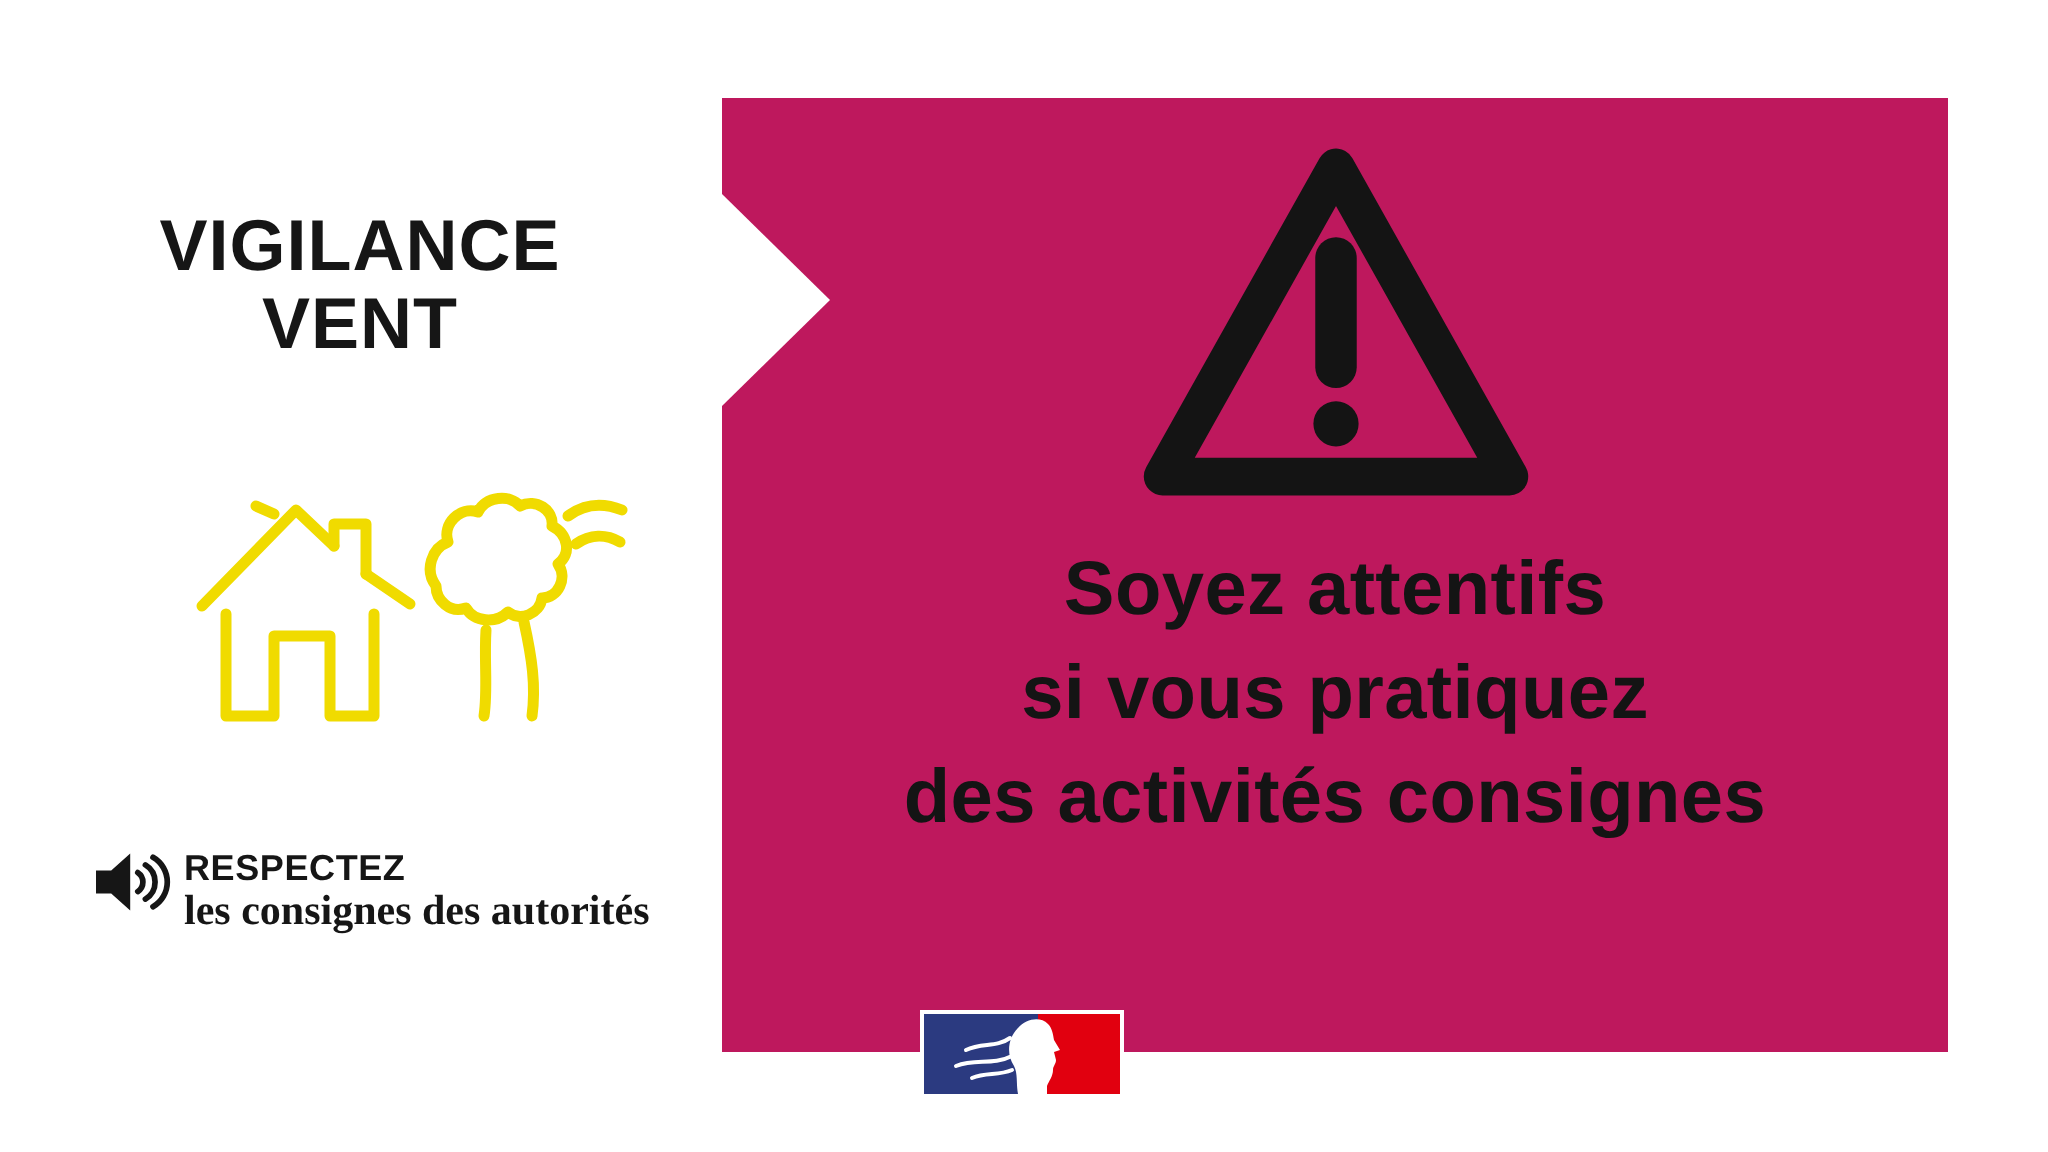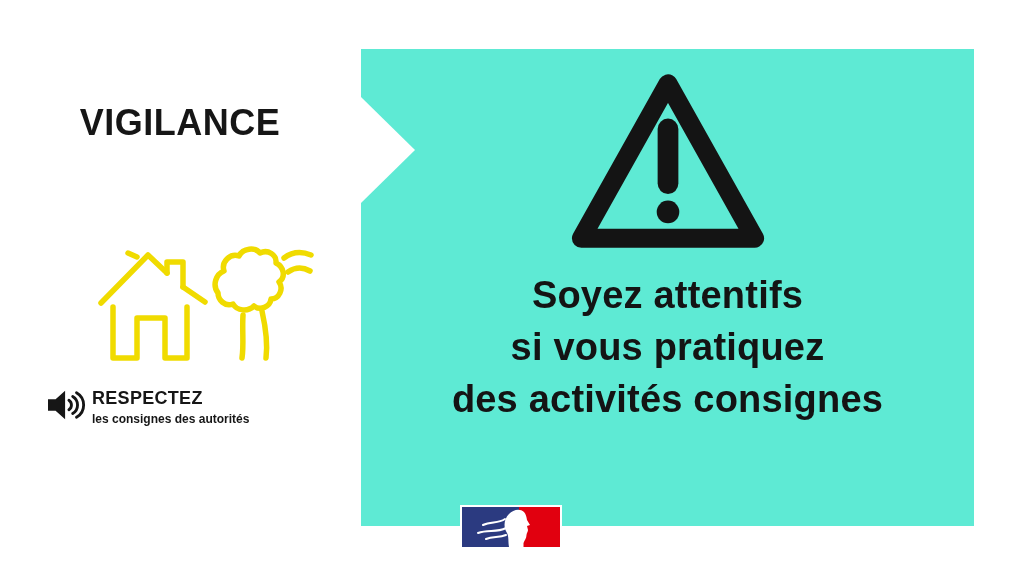--- a/index.html
+++ b/index.html
@@ -18,31 +18,31 @@
     position: absolute; left: 0; top: 103px; width: 360px;
     margin: 0; text-align: center;
     font-size: 36px; font-weight: 800; line-height: 39px;
     letter-spacing: 0.5px; color: #161616;
   }
   .title span { display: block; }
 
   .scene-icon { position: absolute; left: 90px; top: 241px; width: 230px; height: 130px; }
 
   .advice-list { position: absolute; left: 48px; top: 388px; width: 300px; }
-  .advice-item { display: flex; align-items: flex-start; margin-bottom: 20px; }
+  .advice-item { display: flex; align-items: flex-start; margin-bottom: 20px; margin-top: 36px; }
   .advice-icon { flex: 0 0 44px; width: 44px; }
   .advice-text { color: #161616; font-weight: 700; }
   .advice-heading { font-size: 18px; line-height: 21px; letter-spacing: 0.3px; }
-  .advice-line { font-size: 12px; line-height: 21px; }
+  .advice-line { font-size: 21px; line-height: 21px; font-family: Liberation Serif, serif; }
 
   
   .alert-panel {
     position: absolute; left: 361px; top: 49px;
     width: 613px; height: 477px;
-    background: #5eead4;
+    background: #be185d;
   }
   .notch {
     position: absolute; left: 0; top: 48px;
     width: 0; height: 0;
     border-top: 53px solid transparent;
     border-bottom: 53px solid transparent;
     border-left: 54px solid #ffffff;
   }
   .warning { position: absolute; top: 20px; left: 50%; transform: translateX(-50%); }
 
@@ -64,20 +64,21 @@
 </style>
 </head>
 <body>
 
 <div class="canvas">
 
   <aside class="left-panel">
 
     <h1 class="title">
       <span>VIGILANCE</span>
+      <span>VENT</span>
     </h1>
 
     <div class="scene-icon">
       <svg width="230" height="130" viewBox="0 0 230 130" fill="none" stroke="#F0DB00" stroke-width="5.5" stroke-linecap="round" stroke-linejoin="round">
 
         <path d="M38,12 L47,16"></path>
 
         <path d="M11,62 L58,14 L77,32"></path>
         <path d="M77,32 L77,21 L93,21 L93,46"></path>
         <path d="M93,46 L115,61"></path>

